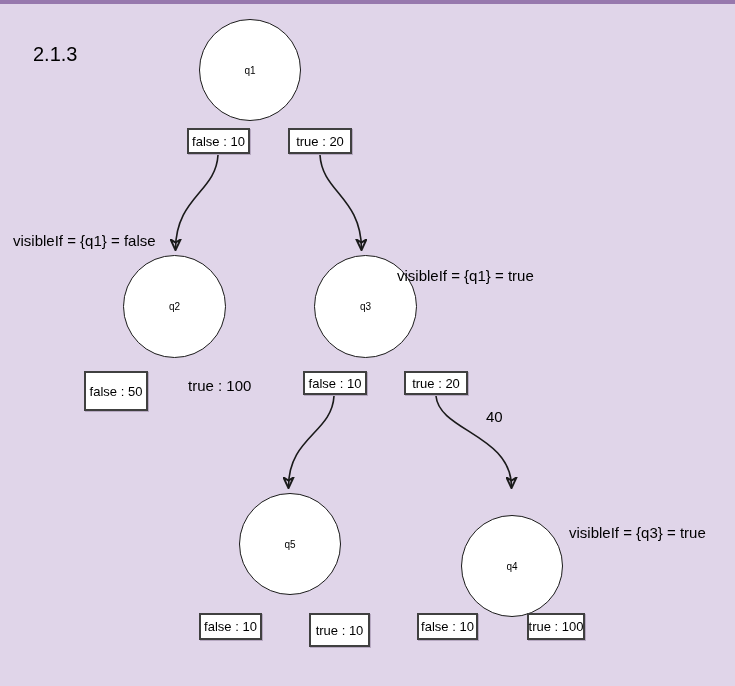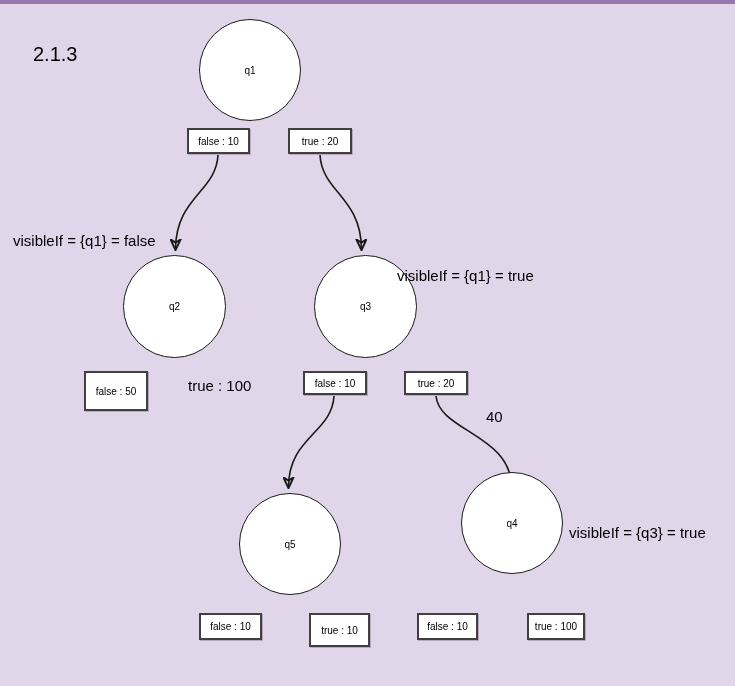--- a/index.html
+++ b/index.html
@@ -34,21 +34,21 @@
     font-size: 10px;
     box-sizing: border-box;
   }
   .vbox {
     position: absolute;
     background: var(--node-fill, #fff);
     border: 2px solid var(--box-stroke, #404040);
     display: flex;
     align-items: center;
     justify-content: center;
-    font-size: 10px;
+    font-size: 13px;
     box-sizing: border-box;
     box-shadow: 1px 1px 0 rgba(60, 40, 80, 0.25);
     white-space: nowrap;
   }
   .floating-label {
     position: absolute;
     font-size: 15px;
     white-space: nowrap;
   }
   .version-label { font-size: 20px; }
@@ -71,21 +71,21 @@
     <path d="M218,155 C216,192 176,197 175.5,249" marker-end="url(#arrow)"></path>
     <path d="M320,155 C322,192 361,197 361.5,249" marker-end="url(#arrow)"></path>
     <path d="M334,396 C332,433 288.5,437 288.5,487" marker-end="url(#arrow)"></path>
     <path d="M436,396 C439,431 511.5,435 511.5,487" marker-end="url(#arrow)"></path>
   </svg>
 
   <div class="node" style="left:199px; top:19px;  width:102px; height:102px;">q1</div>
   <div class="node" style="left:123px; top:255px; width:103px; height:103px;">q2</div>
   <div class="node" style="left:314px; top:255px; width:103px; height:103px;">q3</div>
   <div class="node" style="left:239px; top:493px; width:102px; height:102px;text-align:right;">q5</div>
-  <div class="node" style="left:461px; top:472px; width:102px; height:102px;">q4</div>
+  <div class="node" style="left:461px; top:515px; width:102px; height:102px;">q4</div>
 
   <div class="vbox" style="left:187px; top:128px; width:63px; height:26px;">false : 10</div>
   <div class="vbox" style="left:288px; top:128px; width:64px; height:26px;">true : 20</div>
 
   <div class="vbox" style="left:84px; top:371px; width:64px; height:40px;">false : 50</div>
   <div class="floating-label" style="left:188px; top:377px;">true : 100</div>
   <div class="vbox" style="left:303px; top:371px; width:64px; height:24px;">false : 10</div>
   <div class="vbox" style="left:404px; top:371px; width:64px; height:24px;">true : 20</div>
 
   <div class="vbox" style="left:199px; top:613px; width:63px; height:27px;">false : 10</div>

